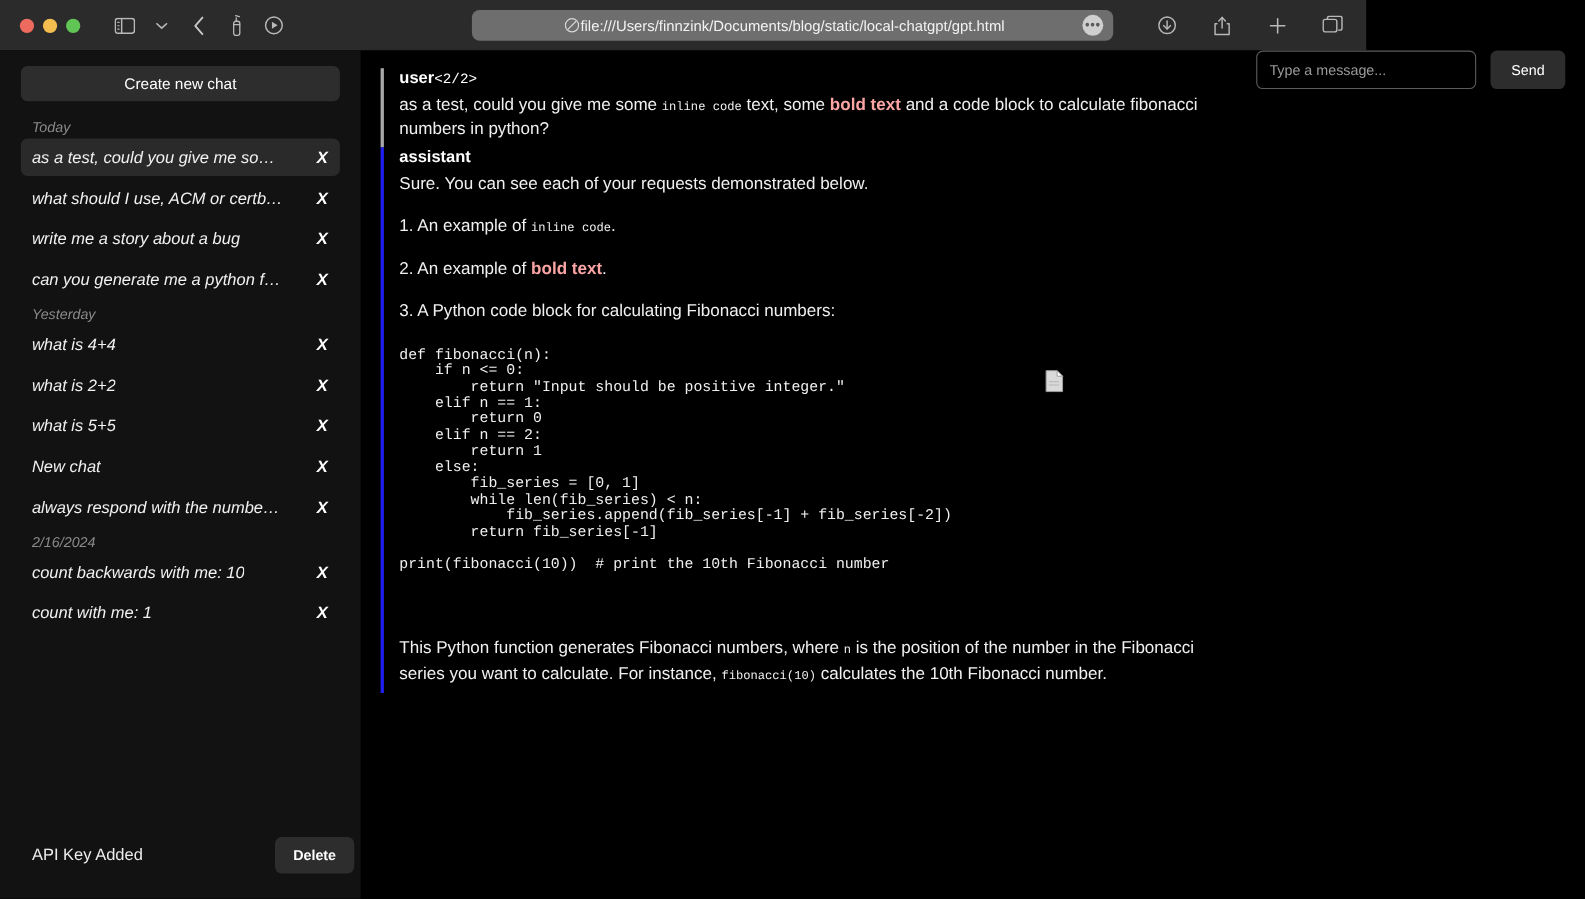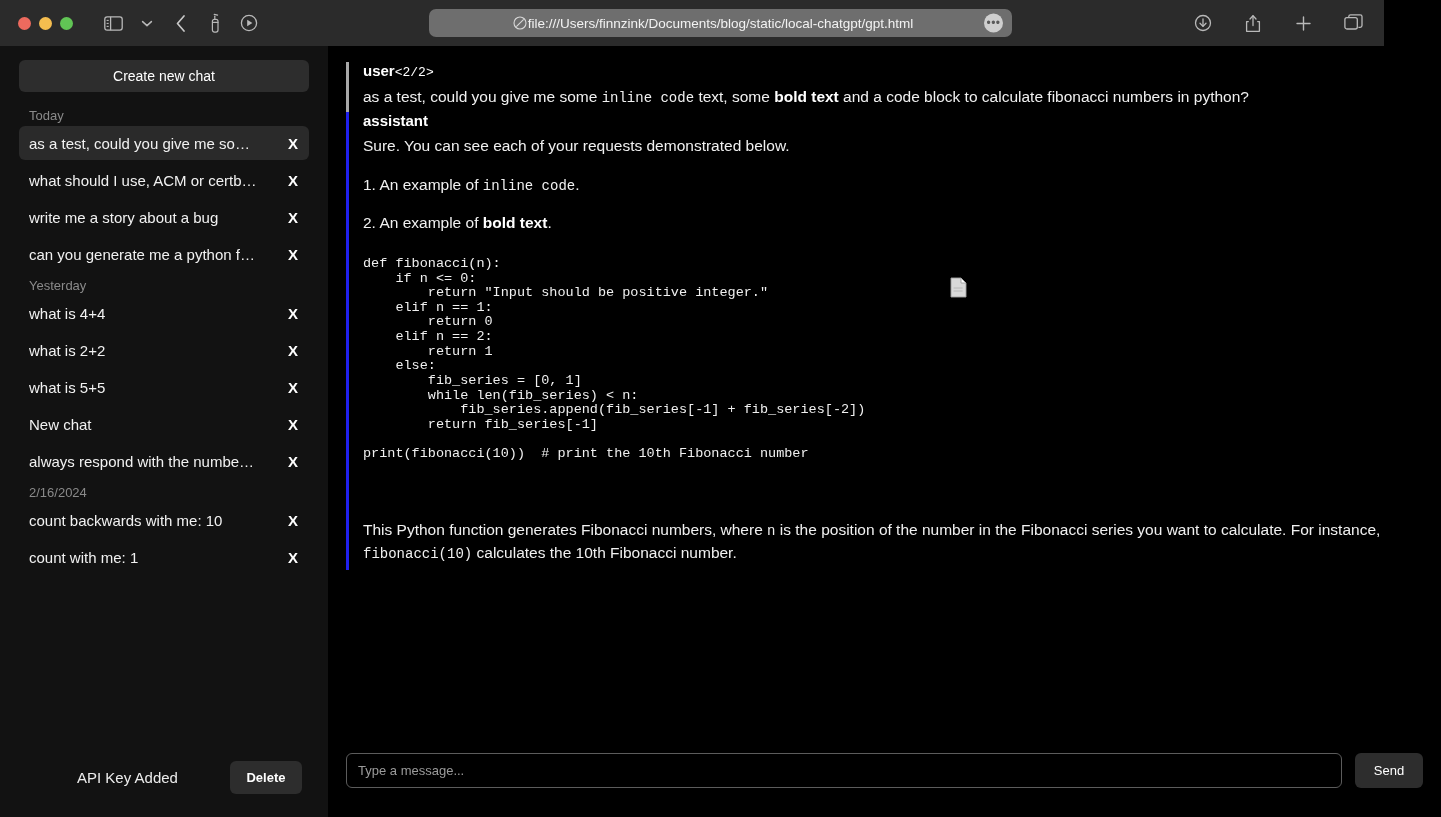--- a/index.html
+++ b/index.html
@@ -6,21 +6,21 @@
   html, body {
     width: 1441px; height: 817px;
     background: #000;
     font-family: "Liberation Sans", sans-serif;
     overflow: hidden;
   }
 
   
   .chrome {
     position: absolute; top: 0; left: 0;
-    width: 1384px; height: 46px;
+    width: 1242px; height: 46px;
     background: #2b2b2b;
     display: flex; align-items: center;
   }
   .traffic { display: flex; gap: 8px; margin-left: 18px; }
   .light { width: 13px; height: 13px; border-radius: 50%; }
   .light.red    { background: #ed6a5e; }
   .light.yellow { background: #f4bd4f; }
   .light.green  { background: #61c555; }
 
   .chrome-icons-left { display: flex; align-items: center; gap: 0px; margin-left: 23px; }
@@ -82,21 +82,21 @@
   .new-chat-btn {
     margin: 14px 19px 0 19px;
     height: 32px;
     background: #2d2d2d;
     border: none; border-radius: 6px;
     color: #ffffff; font-size: 14px;
     font-family: "Liberation Sans", sans-serif;
     cursor: pointer;
     display: flex; align-items: center; justify-content: center;
   }
-  .chatlist { flex: 1; overflow: hidden; padding-top: 12px; }
+  .chatlist { flex: 1; overflow: hidden; padding-top: 12px; font-style: italic; }
   .group-label {
     color: #8a8a8a; font-size: 13px;
     padding: 4px 0 3px 29px;
   }
   .chat-item {
     margin: 0 19px;
     height: 34px;
     display: flex; align-items: center; justify-content: space-between;
     padding: 0 11px 0 10px;
     border-radius: 6px;
@@ -110,38 +110,37 @@
     white-space: nowrap; overflow: hidden; text-overflow: ellipsis;
     max-width: 232px;
   }
   .chat-x {
     color: #ffffff; font-size: 15px; font-weight: bold;
     padding-left: 10px; cursor: pointer;
   }
   .sidebar-footer {
     height: 66px;
     display: flex; align-items: center; justify-content: space-between;
-    padding: 0 26px 14px 29px;
-    margin-left: 48px;
+    padding: 0 6px 14px 29px;
   }
   .api-status { color: #ececec; font-size: 15px; }
   .delete-btn {
     background: #2d2d2d; border: none; border-radius: 6px;
     color: #ffffff; font-size: 13px;
     width: 72px; height: 33px; cursor: pointer;
     font-family: "Liberation Sans", sans-serif;
     font-weight: bold;
   }
 
   
   .main {
     flex: 1; height: 771px;
     background: #000;
     position: relative;
-    display: flex; flex-direction: column;
+    display: flex; flex-direction: row;
   }
   .messages {
     flex: 1;
     padding: 16px 18px 0 18px;
     overflow: hidden;
   }
   .msg { padding-left: 14px; margin-bottom: 0; }
   .msg.user      { border-left: 3px solid #a8a8a8; padding-bottom: 4px; }
   .msg.assistant { border-left: 3px solid #2020ee; padding-bottom: 6px; }
 
@@ -155,25 +154,25 @@
     color: #ffffff;
   }
   .para {
     color: #f0f0f0; font-size: 15.5px;
     line-height: 1.45;
     margin-bottom: 16px;
   }
   .para:last-child { margin-bottom: 0; }
   code.inl {
     font-family: "Liberation Mono", monospace;
-    font-size: 14px;
+    font-size: 11px;
     color: #f0f0f0;
     text-align: right;
   }
-  b { font-weight: bold; color: #ffffff; }
+  b { font-weight: bold; color: #fca5a5; }
 
   .codeblock {
     position: relative;
     font-family: "Liberation Mono", monospace;
     font-size: 13.5px;
     line-height: 1.085;
     color: #f0f0f0;
     white-space: pre;
     margin: 22px 0 28px 0;
   }
@@ -371,20 +370,21 @@
       </div>
 
       <div class="msg assistant">
         <div class="role">assistant</div>
         <div class="para">Sure. You can see each of your requests demonstrated below.</div>
 
         <div class="para"><span>1. An example of </span><code class="inl">inline code</code><span>.</span></div>
 
         <div class="para"><span>2. An example of </span><b>bold text</b><span>.</span></div>
 
+        <div class="para">3. A Python code block for calculating Fibonacci numbers:</div>
 
         <div class="codeblock"><span>def fibonacci(n):
     if n &lt;= 0:
         return "Input should be positive integer."
     elif n == 1:
         return 0
     elif n == 2:
         return 1
     else:
         fib_series = [0, 1]

